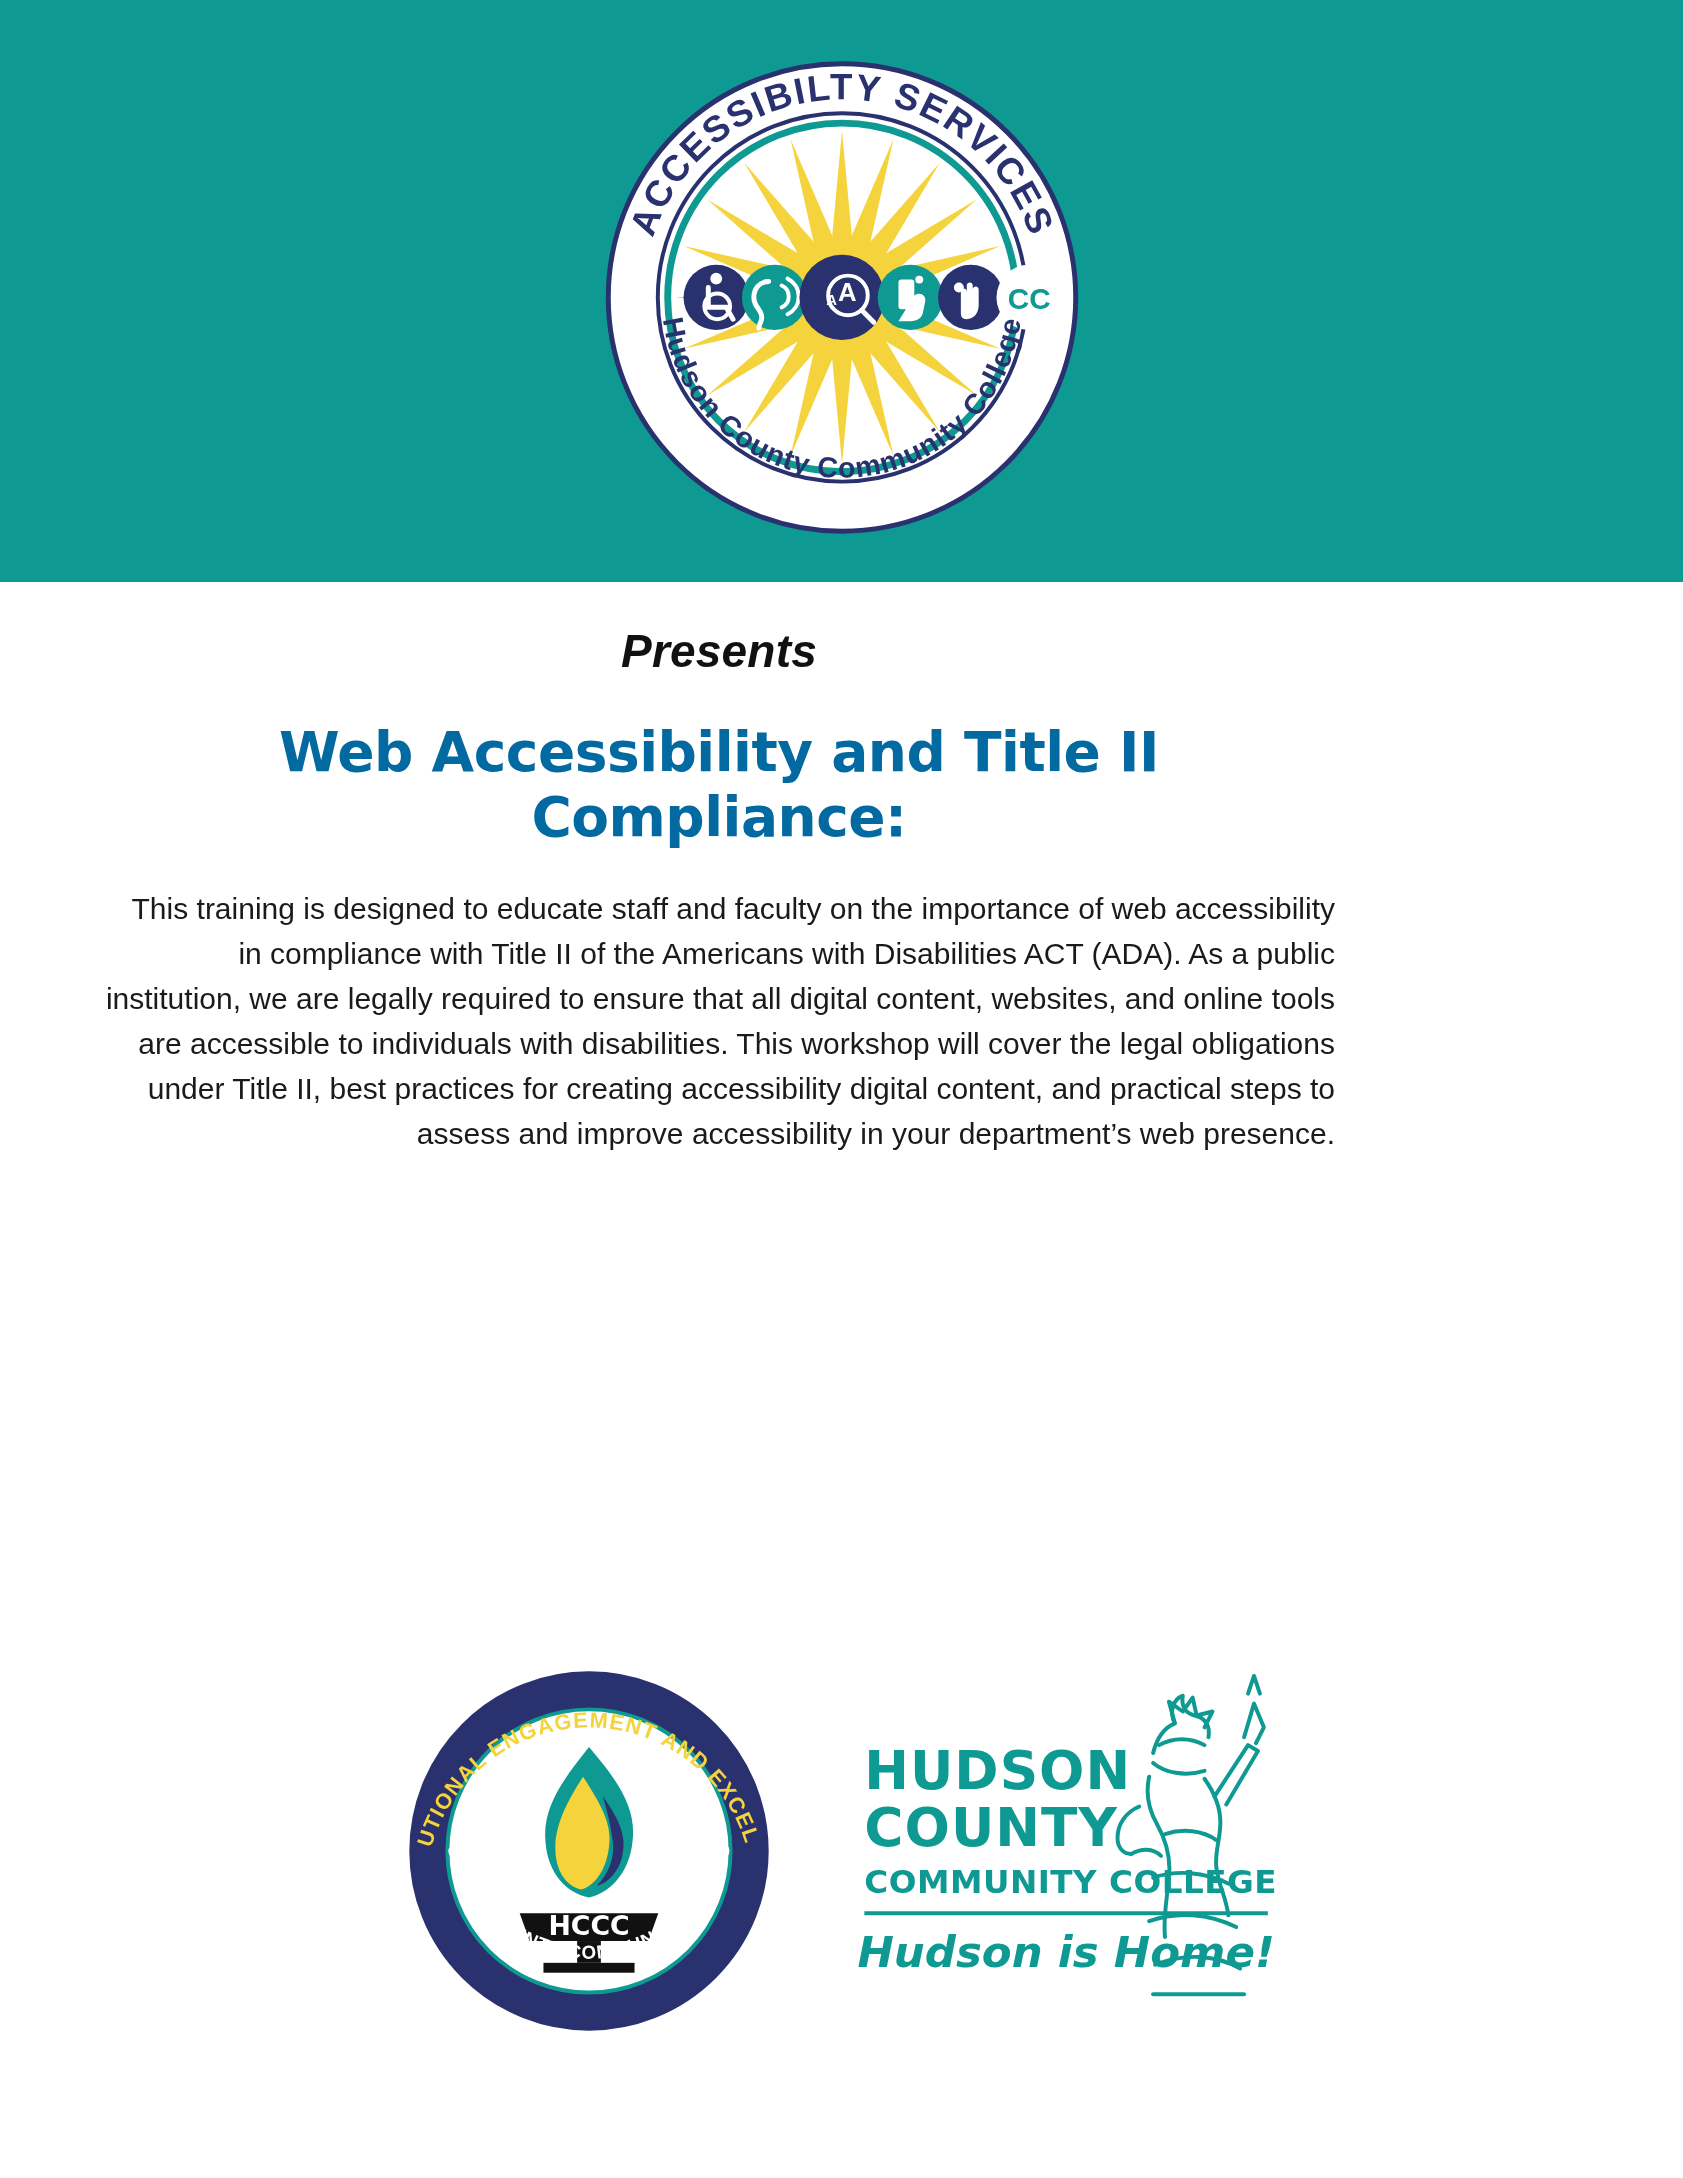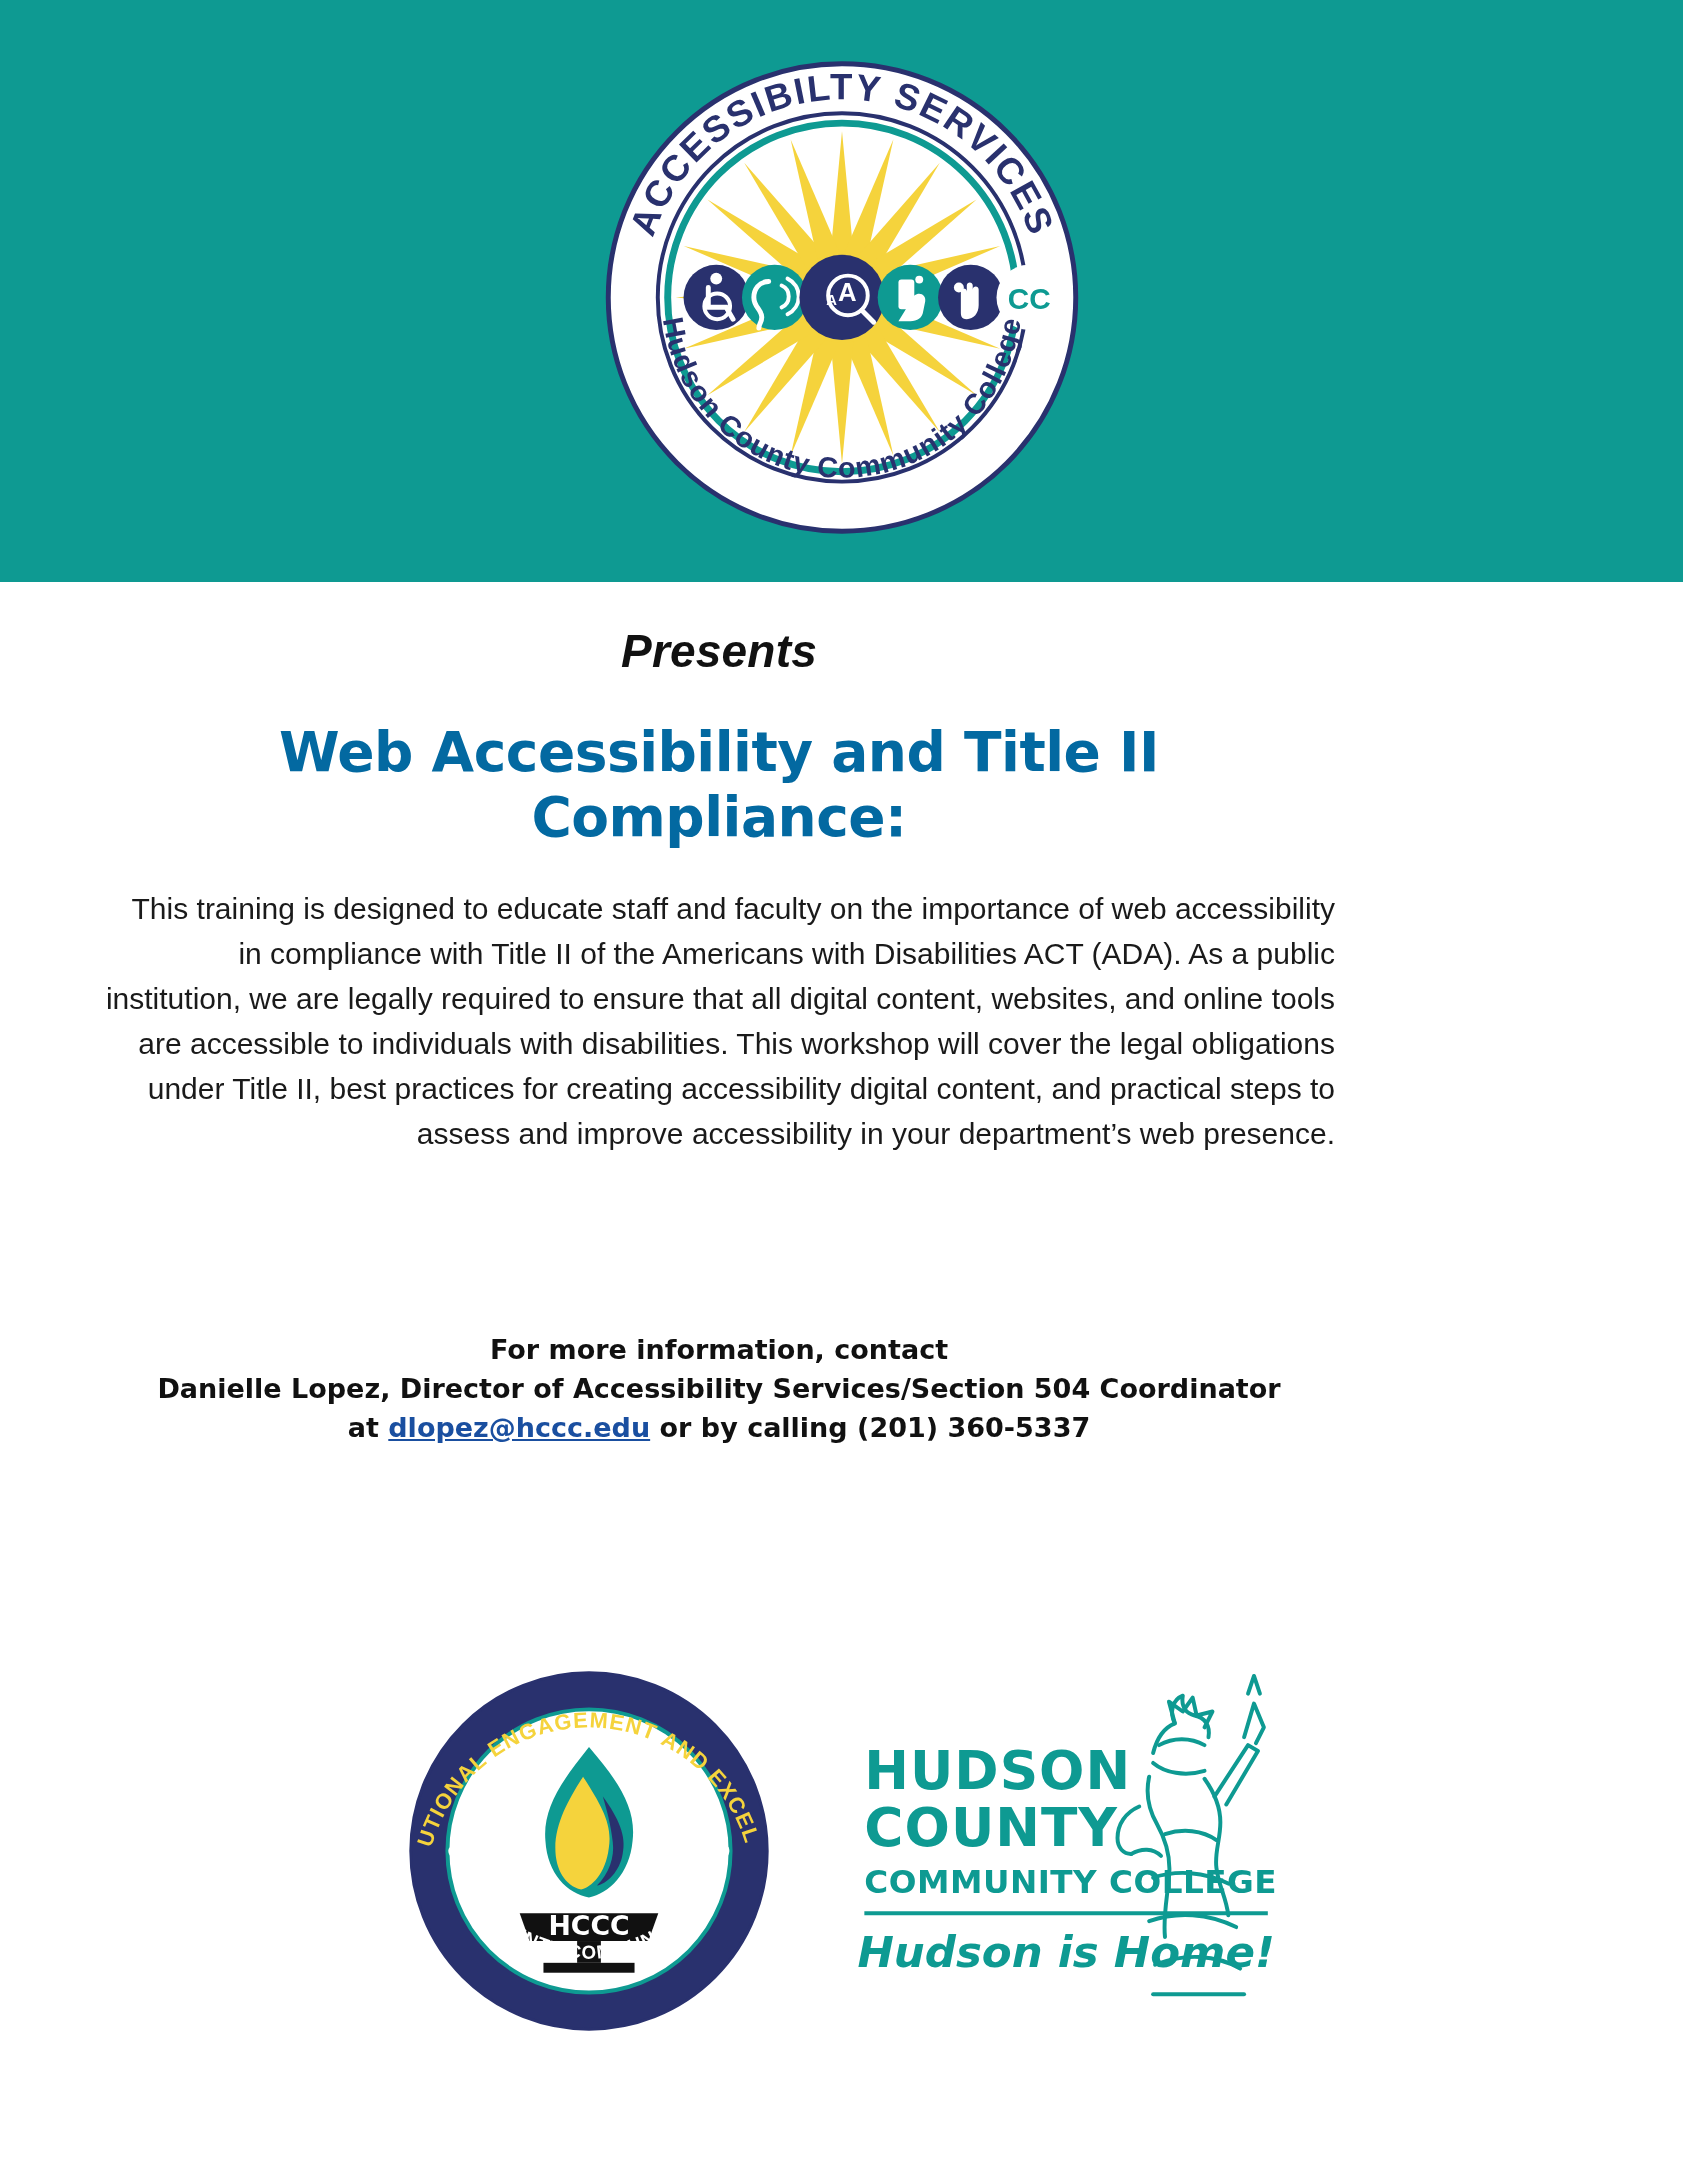--- a/index.html
+++ b/index.html
@@ -257,25 +257,20 @@
   <div class="content">
 
     <div class="presents">Presents</div>
 
     <div class="title">
       <div>Web Accessibility and Title II Compliance:</div>
     </div>
 
     <div class="desc">This training is designed to educate staff and faculty on the importance of web accessibility in compliance with Title II of the Americans with Disabilities ACT (ADA). As a public institution, we are legally required to ensure that all digital content, websites, and online tools are accessible to individuals with disabilities. This workshop will cover the legal obligations under Title II, best practices for creating accessibility digital content, and practical steps to assess and improve accessibility in your department’s web presence.</div>
 
-    <div class="contact">
-      <div>For more information, contact</div>
-      <div>Danielle Lopez, Director of Accessibility Services/Section 504 Coordinator</div>
-      <div><span>at </span><a href="#">dlopez@hccc.edu</a><span> or by calling (201) 360-5337</span></div>
-    </div>
   </div>
 
   <div class="footer">
 
     <div class="iee-seal">
       <svg viewBox="0 0 400 400" width="396" height="396" xmlns="http://www.w3.org/2000/svg" aria-hidden="true">
         <defs>
           <path id="ieeTop" d="M 40,205 A 165,165 0 0 1 360,205"></path>
           <path id="ieeBottom" d="M 58,205 A 147,147 0 0 0 342,205"></path>
         </defs>

